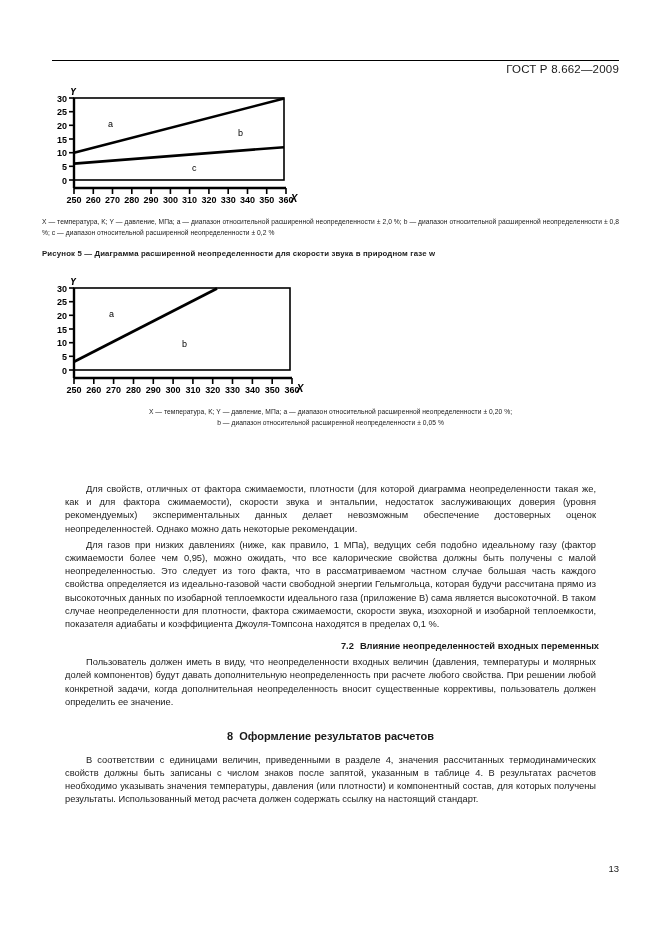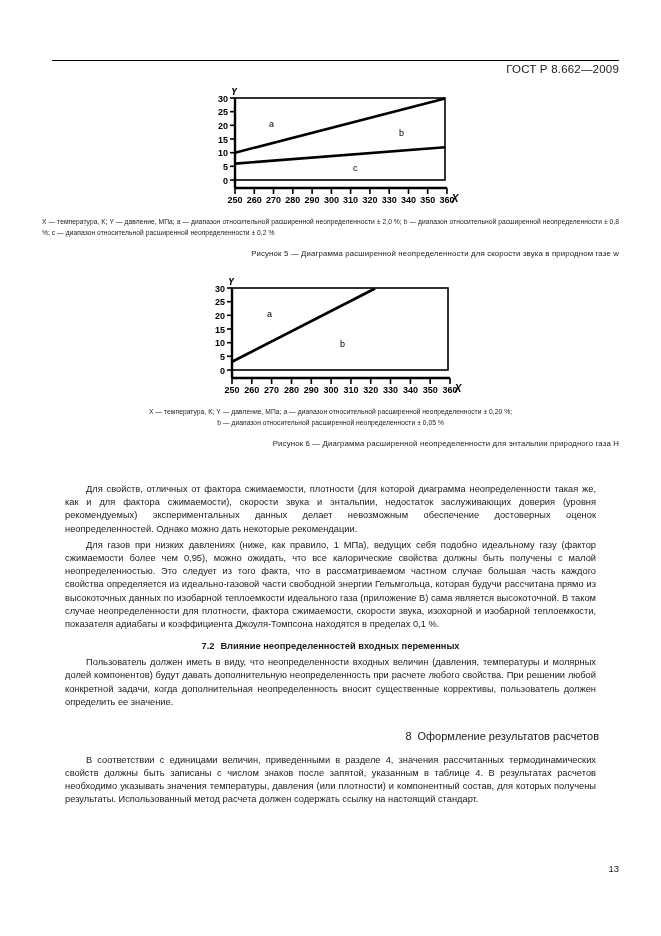--- a/index.html
+++ b/index.html
@@ -50,43 +50,43 @@
   .figure-block {
     position: absolute;
     left: 42px;
     right: 42px;
   }
   .fig1 { top: 88px; }
   .fig2 { top: 278px; }
 
   .chart-wrap {
     display: flex;
-    justify-content: center;
   }
   .chart-svg {
     display: block;
   }
 
   .fig-legend {
     margin-top: 10px;
     font-size: 6.7px;
     line-height: 1.65;
     text-align: justify;
     color: #1a1a1a;
     letter-spacing: 0.05px;
   }
   .fig-legend.centered {
     text-align: center;
   }
 
   .fig-caption {
     margin-top: 11px;
     font-size: 7.8px;
-    text-align: right;
+    text-align: left;
     letter-spacing: 0.15px;
+    font-weight: bold;
   }
 
   
   .body-text {
     position: absolute;
     left: 62px;
     width: 537px;
     top: 480px;
     font-size: 9.3px;
     line-height: 1.42;
@@ -96,27 +96,27 @@
     margin: 3px;
     text-indent: 21px;
     text-align: justify;
   }
 
   h3.section-heading {
     margin: 9px 0 2px 0;
     font-size: 9.3px;
     font-weight: bold;
     text-indent: 0;
-    text-align: center;
+    text-align: right;
   }
   h2.section-heading-major {
     margin: 20px 0 9px 0;
     font-size: 11px;
-    font-weight: normal;
-    text-align: right;
+    font-weight: bold;
+    text-align: center;
   }
   .num-gap { display: inline-block; width: 6px; }
 
   
   .page-number {
     position: absolute;
     right: 42px;
     bottom: 62px;
     font-size: 9.5px;
     margin-left: 8px;
@@ -270,21 +270,20 @@
         <line x1="32" y1="83.8" x2="175" y2="10.5" stroke="#000" stroke-width="2.8"></line>
 
         <text class="zone-label" x="67" y="39">a</text>
         <text class="zone-label" x="140" y="69">b</text>
       </svg>
     </div>
 
     <div class="fig-legend centered">X — температура, K; Y — давление, МПа; a — диапазон относительной расширенной неопределенности ± 0,20 %;</div>
     <div class="fig-legend centered" style="margin-top:0">b — диапазон относительной расширенной неопределенности ± 0,05 %</div>
 
-    <div class="fig-caption">Рисунок 6  —  Диаграмма расширенной неопределенности для энтальпии природного газа H</div>
   </div>
 
   <div class="body-text">
 
     <p class="para">Для свойств, отличных от фактора сжимаемости, плотности (для которой диаграмма неопределенности такая же, как и для фактора сжимаемости), скорости звука и энтальпии, недостаток заслуживающих доверия (уровня рекомендуемых) экспериментальных данных делает невозможным обеспечение достоверных оценок неопределенностей. Однако можно дать некоторые рекомендации.</p>
 
     <p class="para">Для газов при низких давлениях (ниже, как правило, 1 МПа), ведущих себя подобно идеальному газу (фактор сжимаемости более чем 0,95), можно ожидать, что все калорические свойства должны быть получены с малой неопределенностью. Это следует из того факта, что в рассматриваемом частном случае большая часть каждого свойства определяется из идеально-газовой части свободной энергии Гельмгольца, которая будучи рассчитана прямо из высокоточных данных по изобарной теплоемкости идеального газа (приложение B) сама является высокоточной. В таком случае неопределенности для плотности, фактора сжимаемости, скорости звука, изохорной и изобарной теплоемкости, показателя адиабаты и коэффициента Джоуля-Томпсона находятся в пределах 0,1 %.</p>
 
     <h3 class="section-heading">
       <span>7.2</span><span class="num-gap"></span><span>Влияние неопределенностей входных переменных</span>

